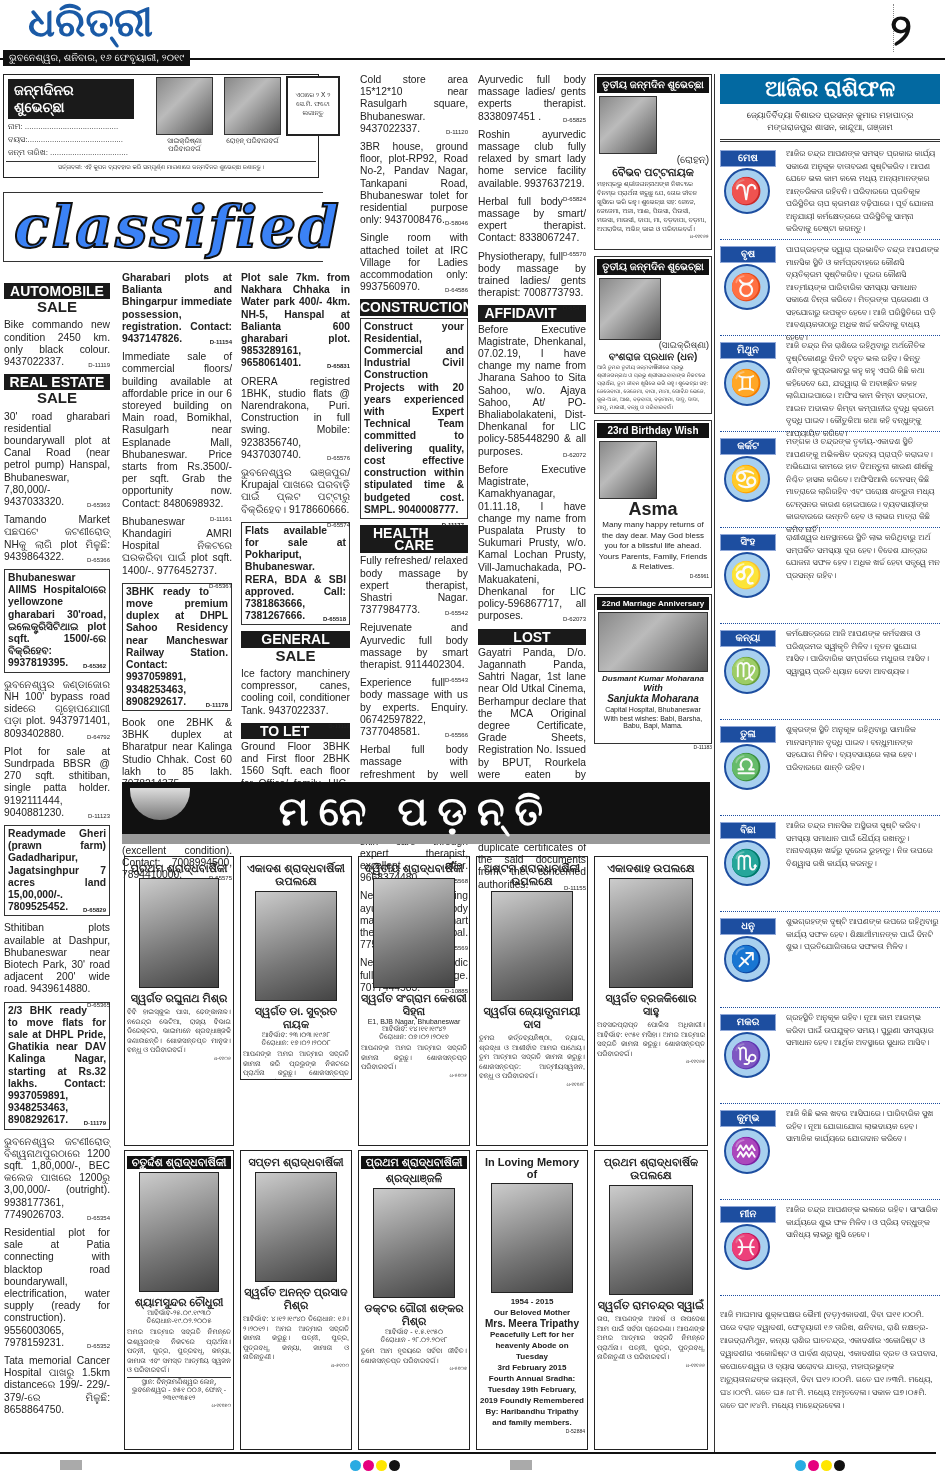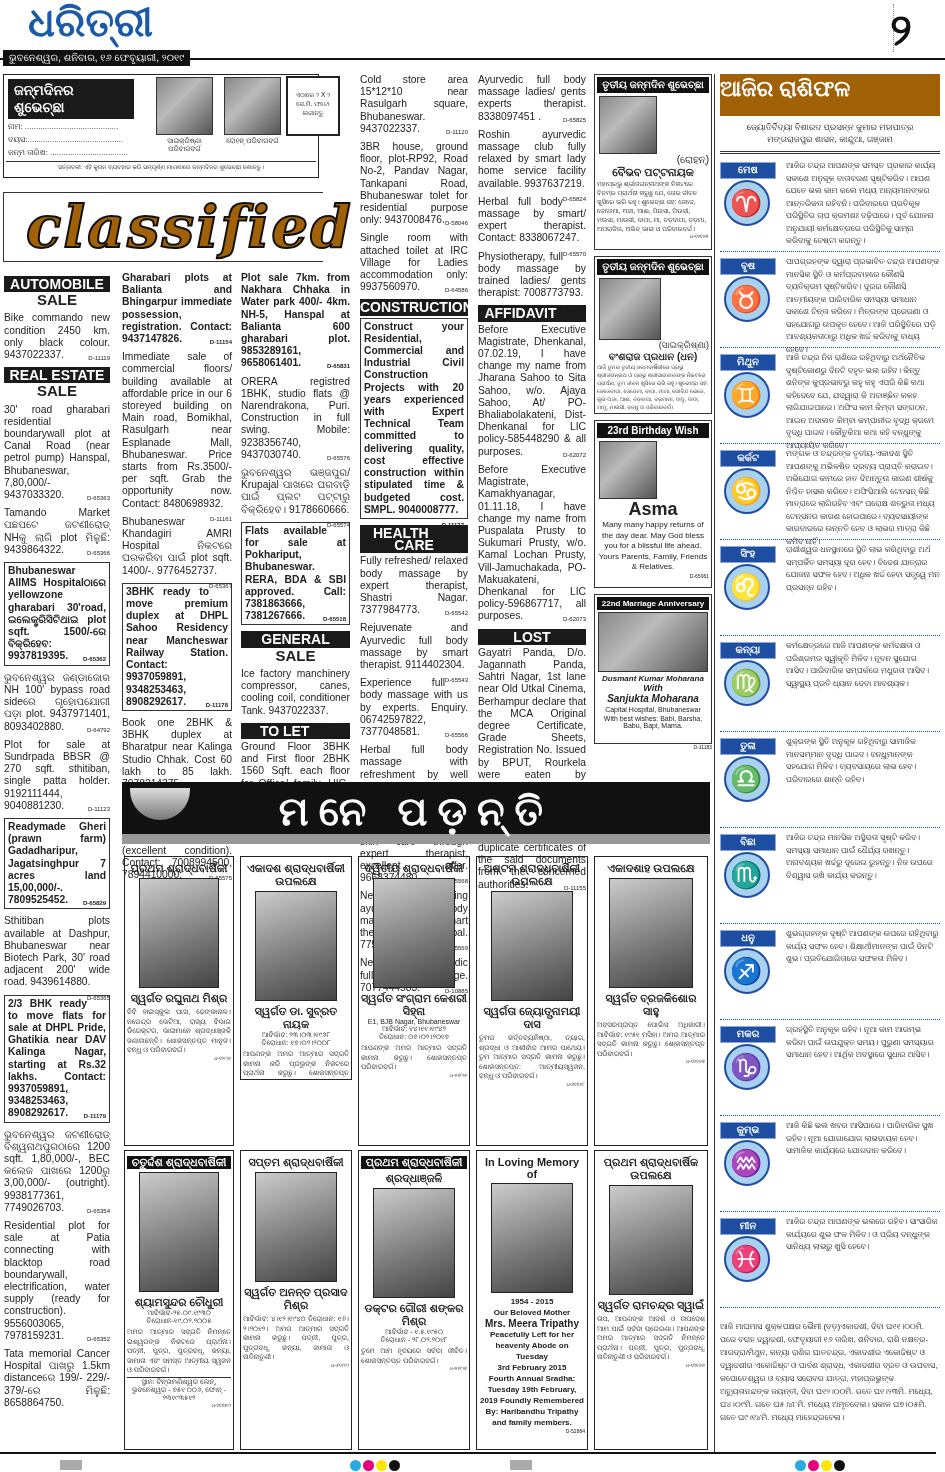--- a/index.html
+++ b/index.html
@@ -17,25 +17,25 @@
 .b{font-weight:bold}
 .boxed{border:1px solid #333;padding:2px 3px}
 .hdr{background:#1a1a1a;color:#fff;font-weight:bold;font-size:14px;text-align:center;padding:2px 0;margin:4px 0 2px}
 .sub{font-weight:bold;font-size:15px;text-align:center;margin:2px 0 6px}
 .bday{left:3px;top:74px;width:316px;height:104px;border:1px solid #222;padding:4px}
 .bday-title{background:#1a1a1a;color:#fff;font-size:14px;font-weight:bold;padding:3px 6px;width:126px}
 .bday-line{font-size:8px;margin-top:3px}
 .photo{background:linear-gradient(135deg,#888,#bbb 40%,#555);border:1px solid #333}
 .photo-cap{font-size:7px;text-align:center}
 .classified{left:3px;top:192px;width:320px;height:70px;border-left:1px solid #333;border-top:1px solid #333;border-bottom:1px solid #333}
-.classified span{font-size:58px;font-family:"DejaVu Serif",serif;font-style:italic;font-weight:bold;color:#a16207;-webkit-text-stroke:2px #111;letter-spacing:2px;position:absolute;left:22px;top:0px}
+.classified span{font-size:58px;font-family:"DejaVu Serif",serif;font-style:italic;font-weight:bold;color:#3b82f6;-webkit-text-stroke:2px #111;letter-spacing:2px;position:absolute;left:10px;top:0px}
 .wish{border:1px solid #333;padding:2px;text-align:center;font-size:7px}
 .wish-title{background:#111;color:#fff;font-weight:bold;font-size:10px;padding:2px 0}
 .rashi{left:720px;top:74px;width:220px}
-.rashi-title{background:#a16207;color:#fff;font-size:22px;text-align:left;height:42px;line-height:30px;font-weight:bold}
+.rashi-title{background:#0369a1;color:#fff;font-size:22px;text-align:center;height:30px;line-height:30px;font-weight:bold}
 .rashi-author{font-size:8.5px;text-align:center;margin:5px 0;line-height:12px}
 .double{border-top:3px double #333;height:0;margin:6px 0}
 .sign{position:relative;height:92px;font-size:8px;line-height:12.5px;padding-left:66px;border-bottom:1px dotted #1d4ea0;margin-bottom:4px}
 .sign-label{position:absolute;left:0;top:2px;width:56px;background:#1d4ea0;color:#fff;text-align:center;font-weight:bold;font-size:10px;padding:1px 0;border:1px solid #90a8d8}
 .sign-icon{position:absolute;left:4px;top:20px;width:46px;height:46px;border-radius:50%;background:#a8d0ef;border:2px solid #1d4ea0;display:flex;align-items:center;justify-content:center;font-size:26px;color:#123}
 .panjika{font-size:8px;line-height:13px;margin-top:12px}
 .mane{left:122px;top:782px;width:588px;height:62px;background:#111;color:#fff;font-size:40px;font-weight:bold;text-align:center;line-height:58px;letter-spacing:10px;border-bottom:10px solid #999}
 .lamp{position:absolute;left:8px;top:6px;width:60px;height:32px;border-radius:0 0 30px 30px;background:linear-gradient(#ddd,#777)}
 .ob{position:absolute;border:1px solid #222;font-size:7px;text-align:center;padding:2px;overflow:hidden}
 .ob-title{font-size:11px;font-weight:bold;margin:3px 0}
@@ -71,21 +71,21 @@
 
   <div class="abs" style="left:2px;top:86px;width:310px;font-size:6px;text-align:center;border-top:1px solid #333;padding-top:2px">ସର୍ତ୍ତାବଳୀ: ଏହି କୁପନ ବ୍ୟବହାର କରି ସମ୍ପୂର୍ଣ୍ଣ ମାଗଣାରେ ଜନ୍ମଦିନର ଶୁଭେଚ୍ଛା ଜଣାନ୍ତୁ।</div>
 </div>
 <div class="abs" style="left:286px;top:76px;width:54px;height:60px;border:2px solid #222;font-size:6.5px;text-align:center;padding:12px 2px 0;background:#fff;line-height:9px">ଏଠାରେ ୨ X ୨ ସେ.ମି. ଫଟୋ ଲଗାନ୍ତୁ</div>
 
 <div class="abs classified">
   <span>classified</span>
 </div>
 
 <div class="col" style="left:4px;top:272px;width:106px">
-  <div class="hdr" style="margin-top:4px">AUTOMOBILE</div>
+  <div class="hdr" style="margin-top:11px">AUTOMOBILE</div>
   <div class="sub">SALE</div>
   <div class="ad"><span>Bike commando new condition 2450 km. only black colour. 9437022337.</span> <span class="code">D-11119</span></div>
   <div class="hdr">REAL ESTATE</div>
   <div class="sub">SALE</div>
   <div id="col1ads">
       <div class="ad"><span>30' road gharabari residential boundarywall plot at Canal Road (near petrol pump) Hanspal, Bhubaneswar, 7,80,000/- 9437033320.</span> <span class="code">D-65363</span></div>
       <div class="ad"><span>Tamando Market ପଛପଟେ ଜଟଣୀରୋଡ୍ NHକୁ ଲାଗି plot ମିଳୁଛି: 9439864322.</span> <span class="code">D-65366</span></div>
       <div class="ad boxed b"><span>Bhubaneswar AIIMS Hospitalଠାରେ yellowzone gharabari 30'road, ଇଲେକ୍ଟ୍ରିସିଟିଥାଇ plot sqft. 1500/-ରେ ବିକ୍ରିହେବ: 9937819395.</span> <span class="code">D-65362</span></div>
       <div class="ad"><span>ଭୁବନେଶ୍ୱର ଜଣ୍ଡାଜୋର NH 100' bypass road sideରେ ଗୃହୋପଯୋଗୀ ପଡ଼ା plot. 9437971401, 8093402880.</span> <span class="code">D-64792</span></div>
       <div class="ad"><span>Plot for sale at Sundrpada BBSR @ 270 sqft. sthitiban, single patta holder. 9192111444, 9040881230.</span> <span class="code">D-11123</span></div>

